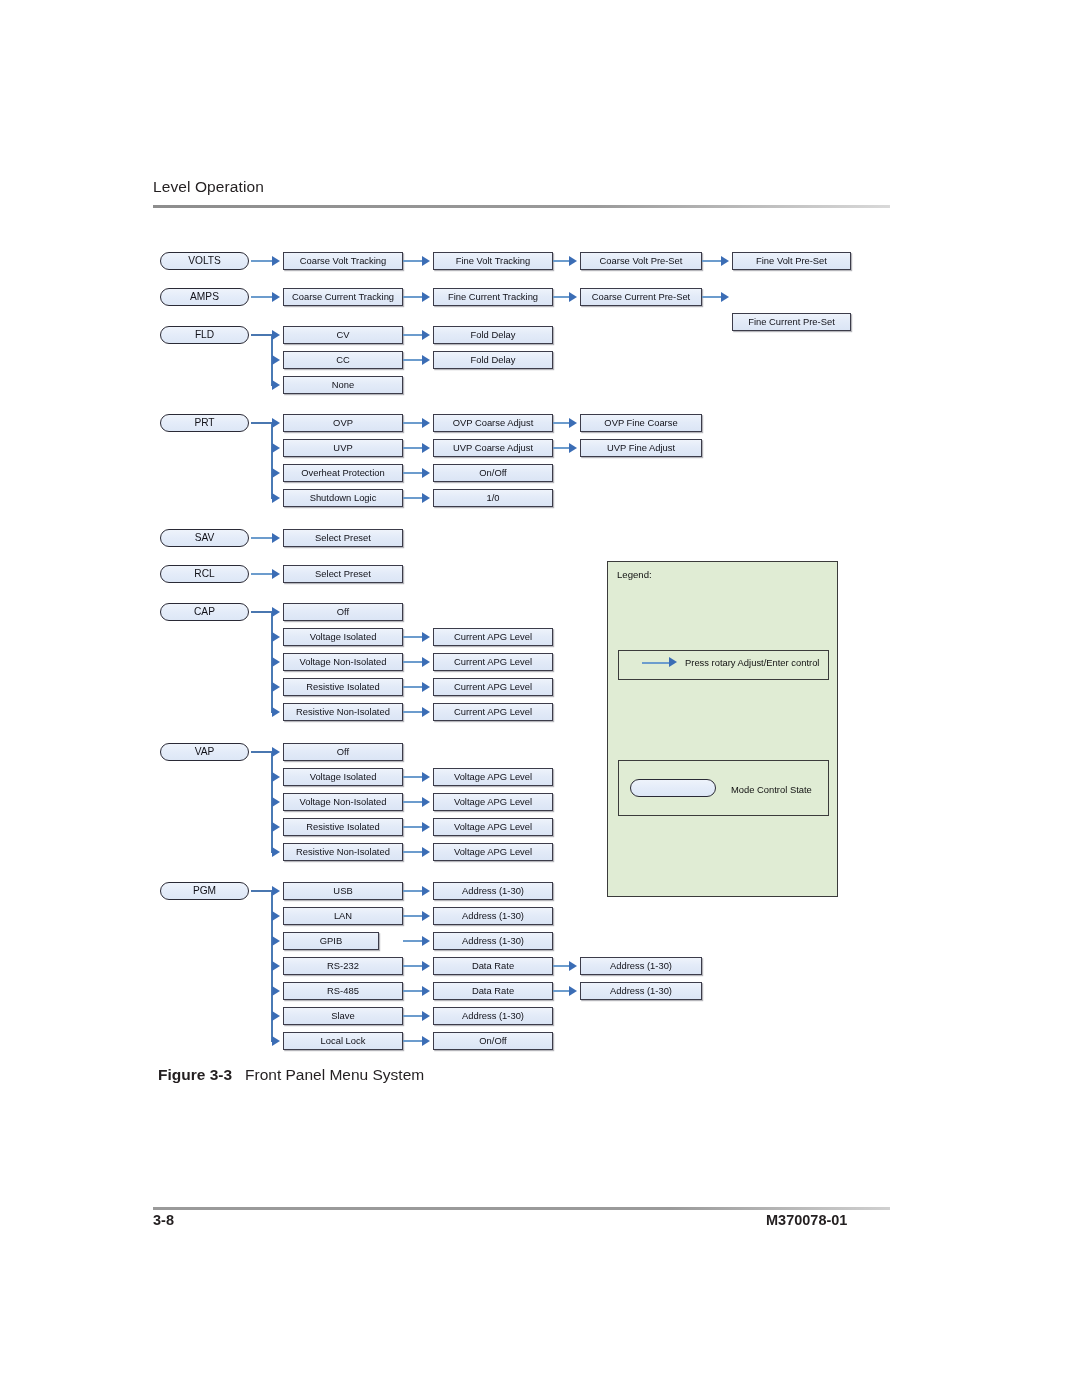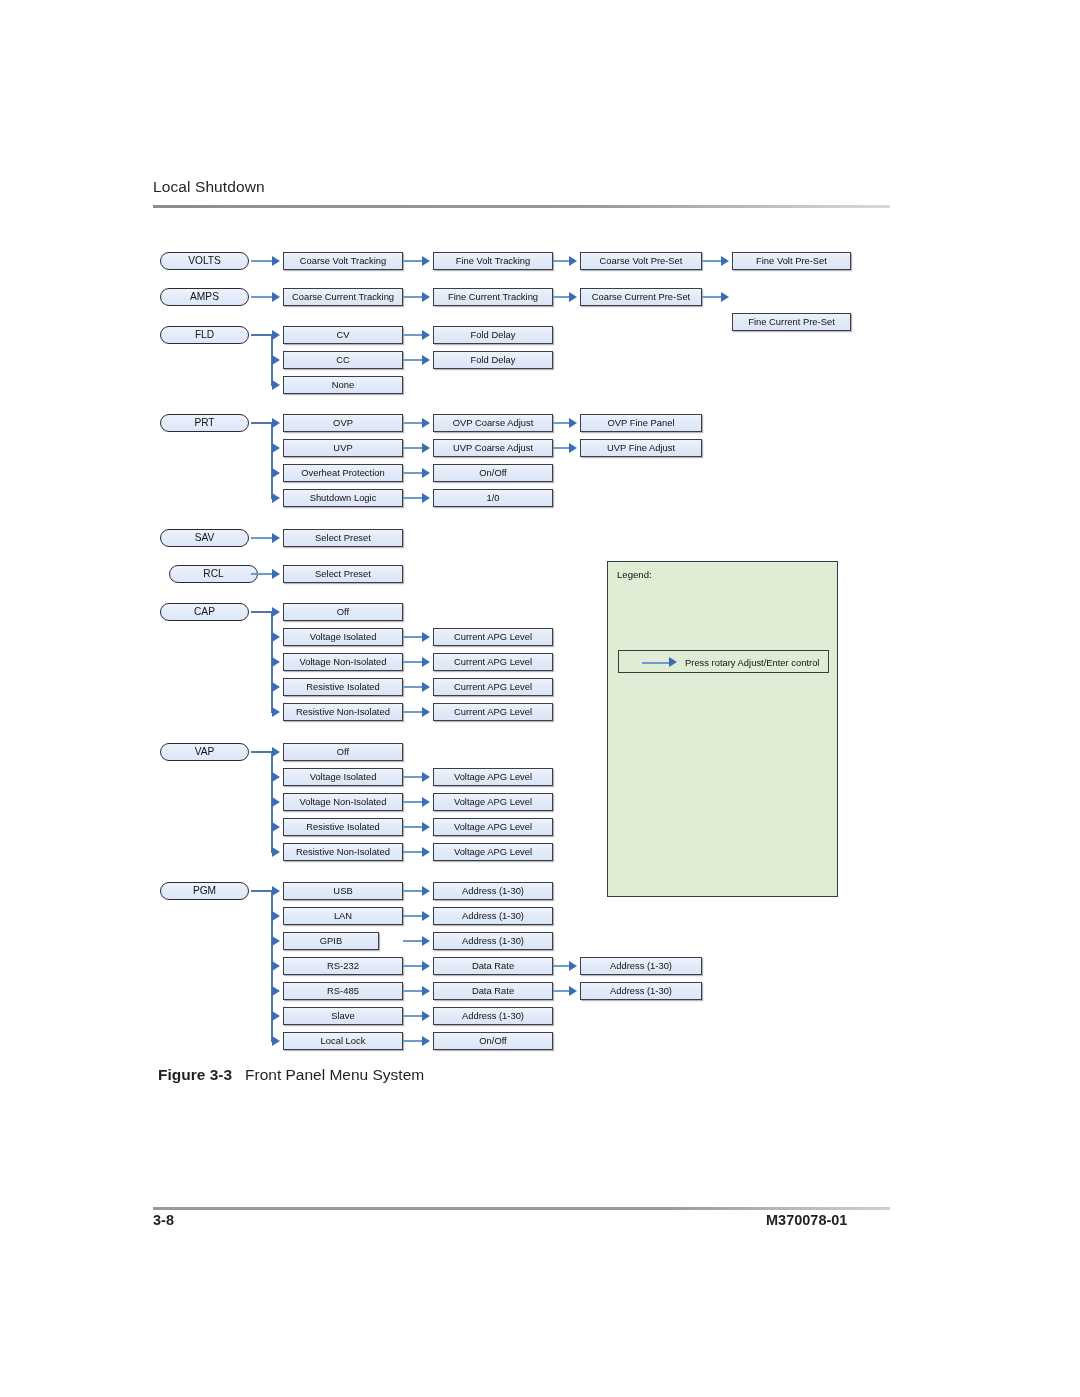--- a/index.html
+++ b/index.html
@@ -92,21 +92,21 @@
     position:absolute;box-sizing:border-box;
     background:linear-gradient(to bottom,#eef3fb 0%,#e3ebf8 50%,#dbe5f5 100%);
     border:1px solid #3c3c4a;
   }
 </style>
 </head>
 <body>
 
 <div class="page">
 
-  <div class="runhead">Local Shutdown</div>
+  <div class="runhead">Level Operation</div>
   <div class="headrule"></div>
 
   <div class="diagram" id="diagram">
       <div class="node pill" style="left:160px;top:252px;width:89px;height:18px;">VOLTS</div>
       <div class="node" style="left:283px;top:252px;width:120px;height:18px;">Coarse Volt Tracking</div>
       <div class="hline" style="left:251px;top:260px;width:21px;"></div>
       <div class="arrow" style="left:272px;top:256px;"></div>
       <div class="node" style="left:433px;top:252px;width:120px;height:18px;">Fine Volt Tracking</div>
       <div class="hline" style="left:403px;top:260px;width:19px;"></div>
       <div class="arrow" style="left:422px;top:256px;"></div>
@@ -149,21 +149,21 @@
       <div class="arrow" style="left:272px;top:380px;"></div>
       <div class="node pill" style="left:160px;top:414px;width:89px;height:18px;">PRT</div>
       <div class="hline dark" style="left:251px;top:422px;width:20px;"></div>
       <div class="vline" style="left:271px;top:422px;height:76px;"></div>
       <div class="node" style="left:283px;top:414px;width:120px;height:18px;">OVP</div>
       <div class="hline dark" style="left:271px;top:422px;width:1px;"></div>
       <div class="arrow" style="left:272px;top:418px;"></div>
       <div class="node" style="left:433px;top:414px;width:120px;height:18px;text-align:right;">OVP Coarse Adjust</div>
       <div class="hline" style="left:403px;top:422px;width:19px;"></div>
       <div class="arrow" style="left:422px;top:418px;"></div>
-      <div class="node" style="left:580px;top:414px;width:122px;height:18px;">OVP Fine Panel</div>
+      <div class="node" style="left:580px;top:414px;width:122px;height:18px;">OVP Fine Coarse</div>
       <div class="hline" style="left:553px;top:422px;width:16px;"></div>
       <div class="arrow" style="left:569px;top:418px;"></div>
       <div class="node" style="left:283px;top:439px;width:120px;height:18px;">UVP</div>
       <div class="hline dark" style="left:271px;top:447px;width:1px;"></div>
       <div class="arrow" style="left:272px;top:443px;"></div>
       <div class="node" style="left:433px;top:439px;width:120px;height:18px;">UVP Coarse Adjust</div>
       <div class="hline" style="left:403px;top:447px;width:19px;"></div>
       <div class="arrow" style="left:422px;top:443px;"></div>
       <div class="node" style="left:580px;top:439px;width:122px;height:18px;">UVP Fine Adjust</div>
       <div class="hline" style="left:553px;top:447px;width:16px;"></div>
@@ -177,21 +177,21 @@
       <div class="node" style="left:283px;top:489px;width:120px;height:18px;">Shutdown Logic</div>
       <div class="hline dark" style="left:271px;top:497px;width:1px;"></div>
       <div class="arrow" style="left:272px;top:493px;"></div>
       <div class="node" style="left:433px;top:489px;width:120px;height:18px;">1/0</div>
       <div class="hline" style="left:403px;top:497px;width:19px;"></div>
       <div class="arrow" style="left:422px;top:493px;"></div>
       <div class="node pill" style="left:160px;top:529px;width:89px;height:18px;">SAV</div>
       <div class="node" style="left:283px;top:529px;width:120px;height:18px;">Select Preset</div>
       <div class="hline" style="left:251px;top:537px;width:21px;"></div>
       <div class="arrow" style="left:272px;top:533px;"></div>
-      <div class="node pill" style="left:160px;top:565px;width:89px;height:18px;margin-left:9px;">RCL</div>
+      <div class="node pill" style="left:160px;top:565px;width:89px;height:18px;">RCL</div>
       <div class="node" style="left:283px;top:565px;width:120px;height:18px;">Select Preset</div>
       <div class="hline" style="left:251px;top:573px;width:21px;"></div>
       <div class="arrow" style="left:272px;top:569px;"></div>
       <div class="node pill" style="left:160px;top:603px;width:89px;height:18px;">CAP</div>
       <div class="hline dark" style="left:251px;top:611px;width:20px;"></div>
       <div class="vline" style="left:271px;top:611px;height:101px;"></div>
       <div class="node" style="left:283px;top:603px;width:120px;height:18px;">Off</div>
       <div class="hline dark" style="left:271px;top:611px;width:1px;"></div>
       <div class="arrow" style="left:272px;top:607px;"></div>
       <div class="node" style="left:283px;top:628px;width:120px;height:18px;">Voltage Isolated</div>
@@ -298,27 +298,31 @@
       <div class="arrow" style="left:272px;top:1036px;"></div>
       <div class="node" style="left:433px;top:1032px;width:120px;height:18px;">On/Off</div>
       <div class="hline" style="left:403px;top:1040px;width:19px;"></div>
       <div class="arrow" style="left:422px;top:1036px;"></div>
     </div>
 
   <div class="legend" style="left:607px;top:561px;width:231px;height:336px;">
     <div class="legend-title">Legend:</div>
 
 
-    <div class="lgbox" style="left:10px;top:88px;width:211px;height:23px;">
+    <div class="lgbox" style="left:10px;top:88px;width:211px;height:30px;">
       <div class="lg-dash" style="left:23px;top:11px;width:28px;"></div>
       <div class="arrow" style="left:50px;top:6px;"></div>
       <div class="lgtext" style="left:66px;top:6px;width:148px;">Press rotary Adjust/Enter control</div>
     </div>
 
 
+    <div class="lgbox" style="left:10px;top:198px;width:211px;height:56px;">
+      <div class="lg-pill" style="left:11px;top:18px;width:86px;height:18px;"></div>
+      <div class="lgtext" style="left:112px;top:23px;width:100px;">Mode Control State</div>
+    </div>
 
   </div>
 
   <div class="figcap">
     <b>Figure 3-3</b>
     <span>&nbsp;</span>
     <span>Front Panel Menu System</span>
   </div>
 
   <div class="footrule"></div>

